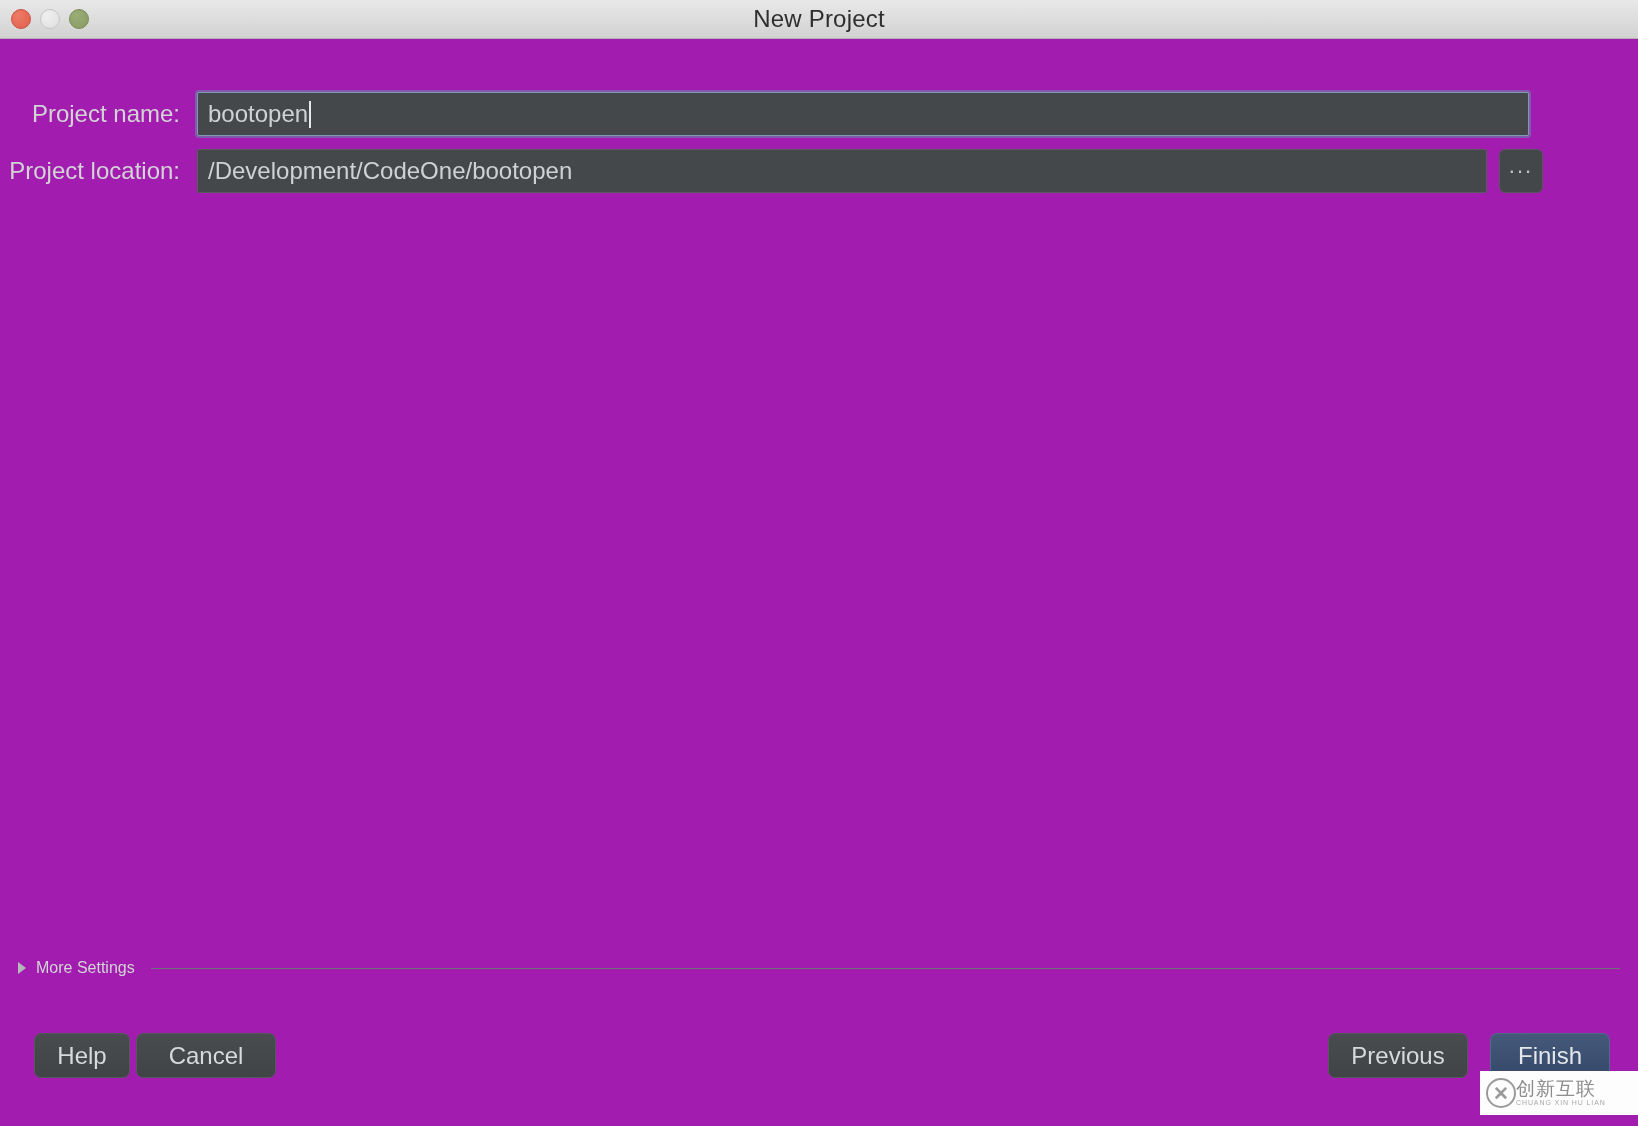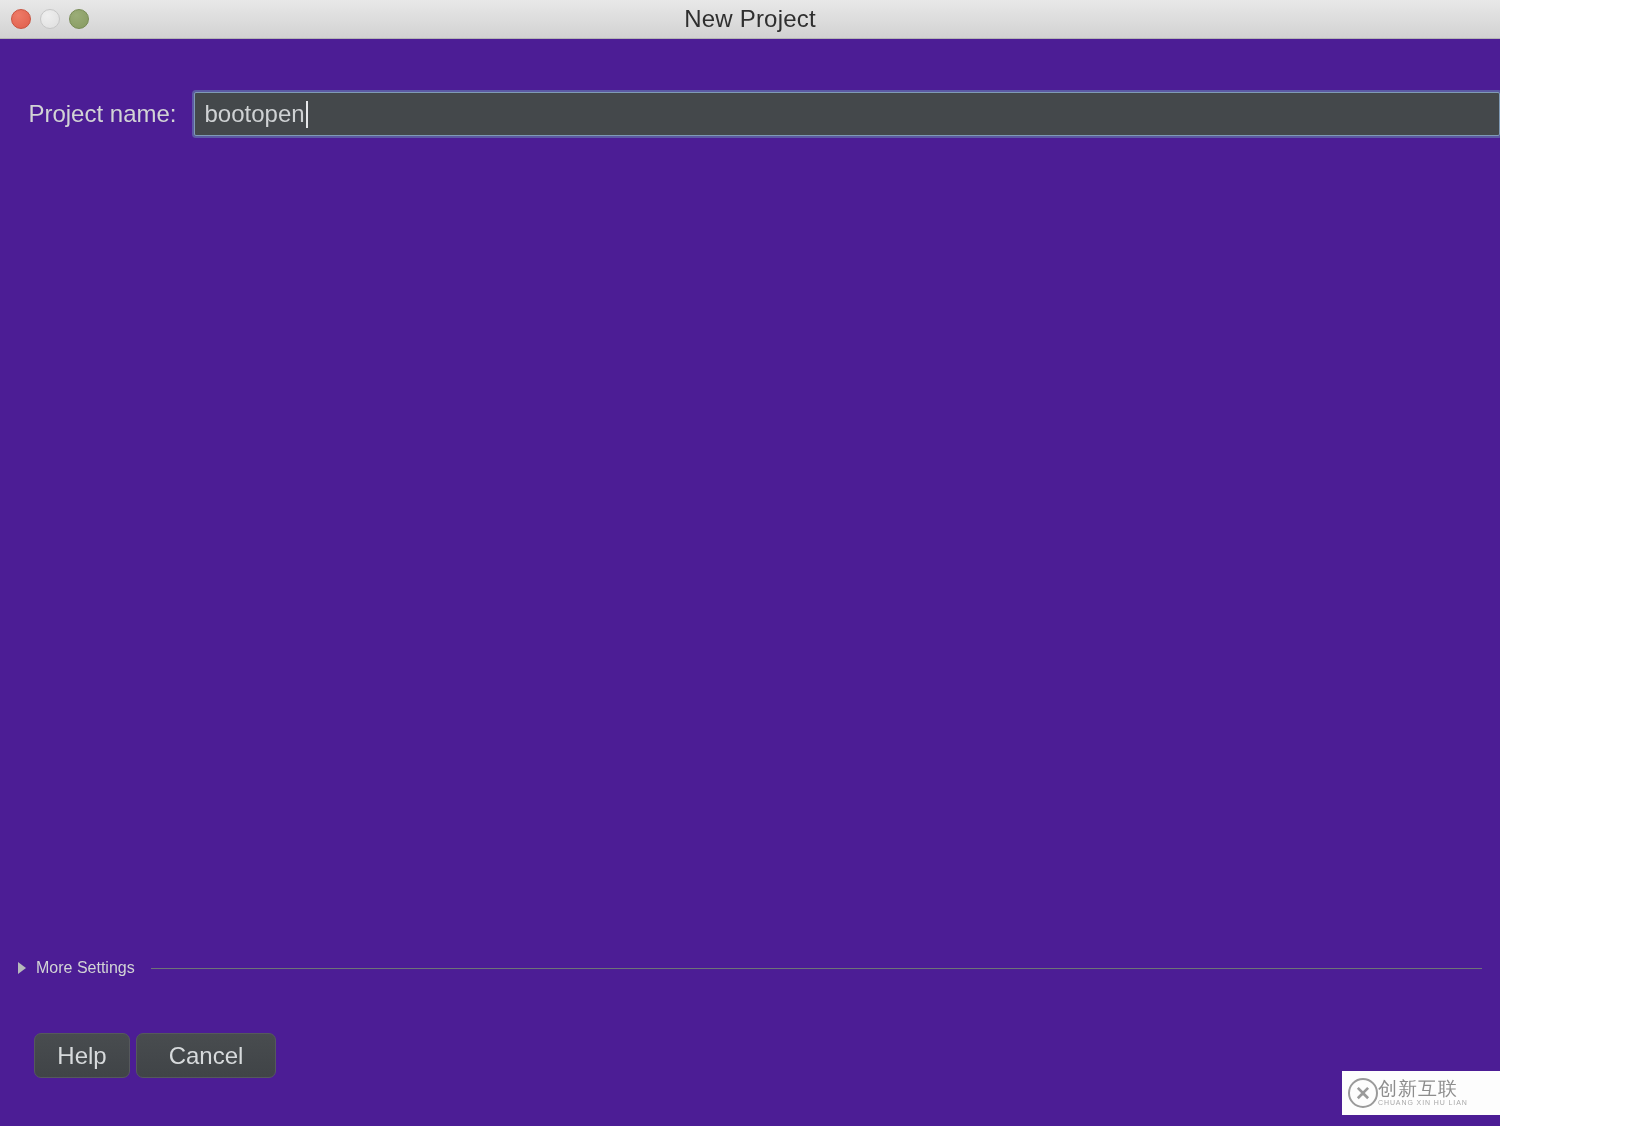--- a/index.html
+++ b/index.html
@@ -5,21 +5,21 @@
   html, body {
     margin: 0;
     padding: 0;
     background: #ffffff;
   }
   body {
     font-family: "Liberation Sans", sans-serif;
   }
   #window {
     position: relative;
-    width: 1500px;
+    width: 1638px;
     height: 1126px;
     overflow: hidden;
     background: #3b3f42;
   }
 
   
   .titlebar {
     position: relative;
     height: 38px;
     background: linear-gradient(to bottom, #e8e8e8 0%, #dcdcdc 55%, #d2d2d2 100%);
@@ -59,21 +59,21 @@
     text-align: center;
     font-size: 24px;
     color: #2f2f2f;
     letter-spacing: 0.2px;
   }
 
   
   .dialog-body {
     position: relative;
     height: 1088px;
-    background: #4c1d95;
+    background: #a21caf;
   }
 
   .form-row {
     position: absolute;
     left: 0;
     right: 0;
     display: flex;
     align-items: center;
   }
   .row-name { top: 53px; }
@@ -270,32 +270,43 @@
   <div class="dialog-body">
 
     <div class="form-row row-name">
       <div class="field-label">Project name:</div>
       <div class="text-field focused">
         <span>bootopen</span>
           <span class="caret"></span>
       </div>
     </div>
 
+    <div class="form-row row-location">
+      <div class="field-label">Project location:</div>
+      <div class="text-field readonly">
+        <span>/Development/CodeOne/bootopen</span>
+      </div>
+      <div class="browse-button">...</div>
+    </div>
 
     <div class="more-settings">
       <div class="disclosure-triangle"></div>
       <div class="more-settings-label">More Settings</div>
       <div class="settings-rule"></div>
     </div>
 
     <div class="button-bar-left">
       <div class="btn">Help</div>
       <div class="btn wide">Cancel</div>
     </div>
 
+    <div class="button-bar-right">
+      <div class="btn wide">Previous</div>
+      <div class="btn primary">Finish</div>
+    </div>
 
     <div class="watermark">
       <div class="wm-logo">✕</div>
       <div class="wm-text">
         <div class="wm-cn">创新互联</div>
         <div class="wm-en">CHUANG XIN HU LIAN</div>
       </div>
     </div>
 
   </div>

